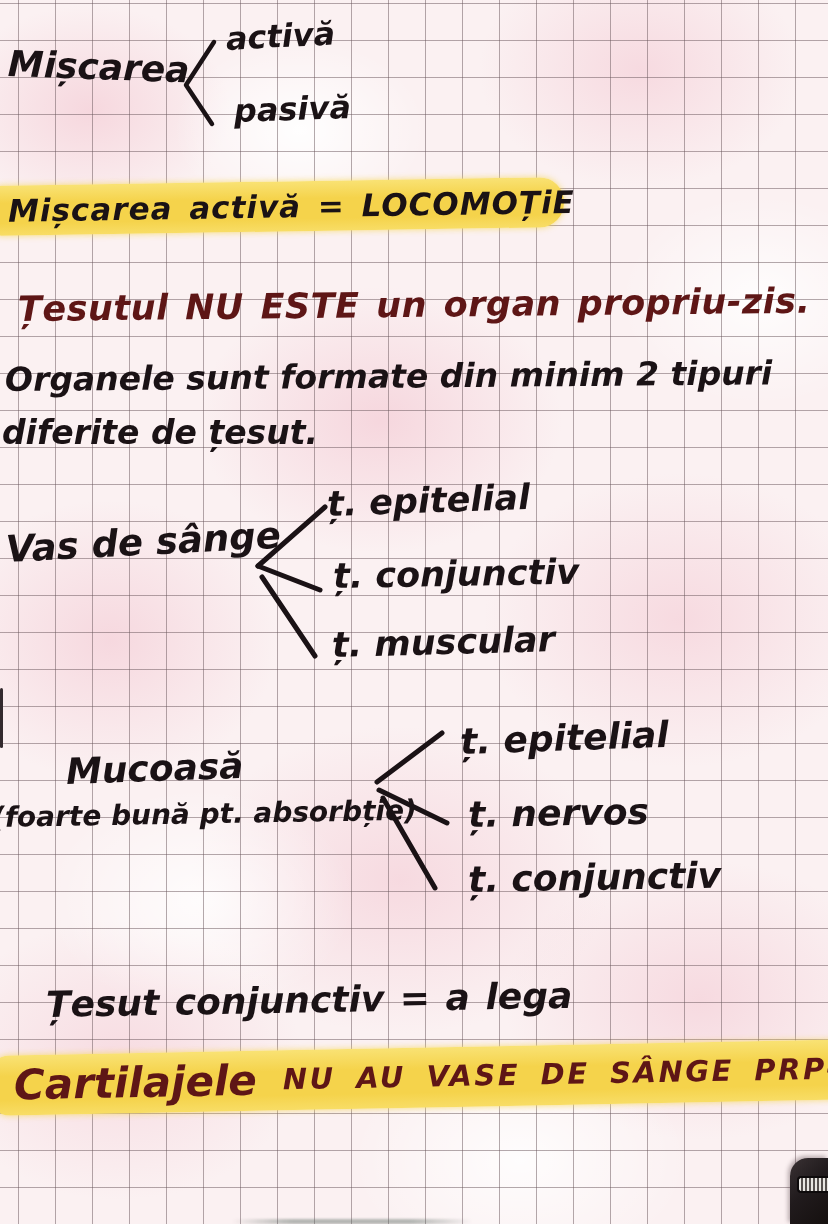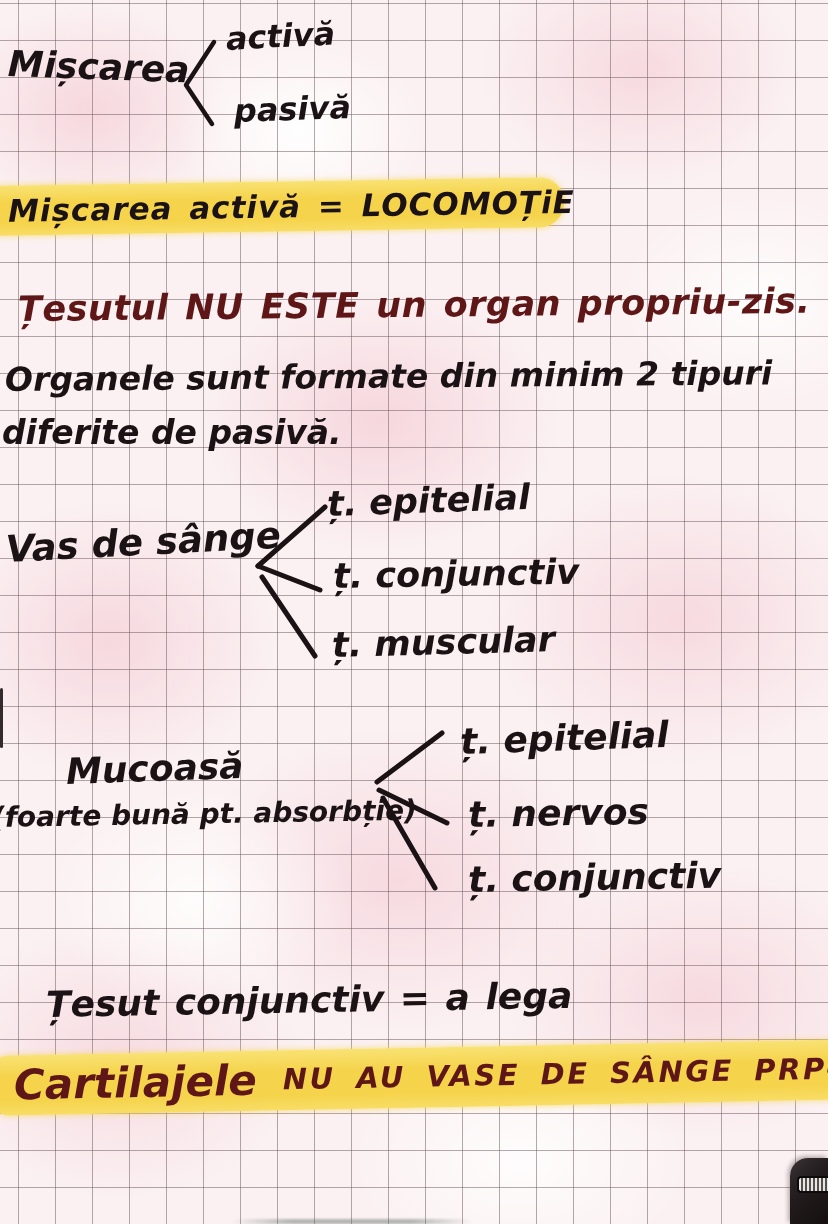--- a/index.html
+++ b/index.html
@@ -94,21 +94,21 @@
   <div class="hw ink-black" style="left:226px;top:22px;font-size:32px;transform:rotate(-3deg);">activă</div>
   <div class="hw ink-black" style="left:234px;top:94px;font-size:32px;transform:rotate(-2deg);">pasivă</div>
 
   <div class="hl-bar" style="left:-8px;top:186px;width:572px;height:50px;border-radius:10px 24px 24px 10px;transform:rotate(-0.9deg);">
     <span class="hw ink-black" style="position:static;font-size:31px;padding-left:16px;letter-spacing:1px;word-spacing:5px;">Mișcarea activă = LOCOMOȚiE</span>
   </div>
 
   <div class="hw ink-maroon" style="left:18px;top:290px;font-size:35px;letter-spacing:0.5px;word-spacing:4px;transform:rotate(-0.6deg);">Țesutul NU ESTE un organ propriu-zis.</div>
 
   <div class="hw ink-black" style="left:5px;top:362px;font-size:33px;transform:rotate(-0.5deg);">Organele sunt formate din minim 2 tipuri</div>
-  <div class="hw ink-black" style="left:2px;top:415px;font-size:33px;">diferite de pasivă.</div>
+  <div class="hw ink-black" style="left:2px;top:415px;font-size:33px;">diferite de țesut.</div>
 
   <div class="hw ink-black" style="left:6px;top:530px;font-size:37px;transform:rotate(-3deg);">Vas de sânge</div>
   <div class="hw ink-black" style="left:327px;top:485px;font-size:35px;transform:rotate(-2deg);">ț. epitelial</div>
   <div class="hw ink-black" style="left:333px;top:557px;font-size:35px;transform:rotate(-1deg);">ț. conjunctiv</div>
   <div class="hw ink-black" style="left:332px;top:626px;font-size:35px;transform:rotate(-1.5deg);">ț. muscular</div>
 
   <div class="hw ink-black" style="left:66px;top:752px;font-size:36px;transform:rotate(-2deg);">Mucoasă</div>
   <div class="hw ink-black" style="left:-8px;top:803px;font-size:28px;transform:rotate(-1deg);">(foarte bună pt. absorbție)</div>
   <div class="hw ink-black" style="left:460px;top:722px;font-size:36px;transform:rotate(-2deg);">ț. epitelial</div>
   <div class="hw ink-black" style="left:468px;top:795px;font-size:36px;transform:rotate(-1deg);">ț. nervos</div>

